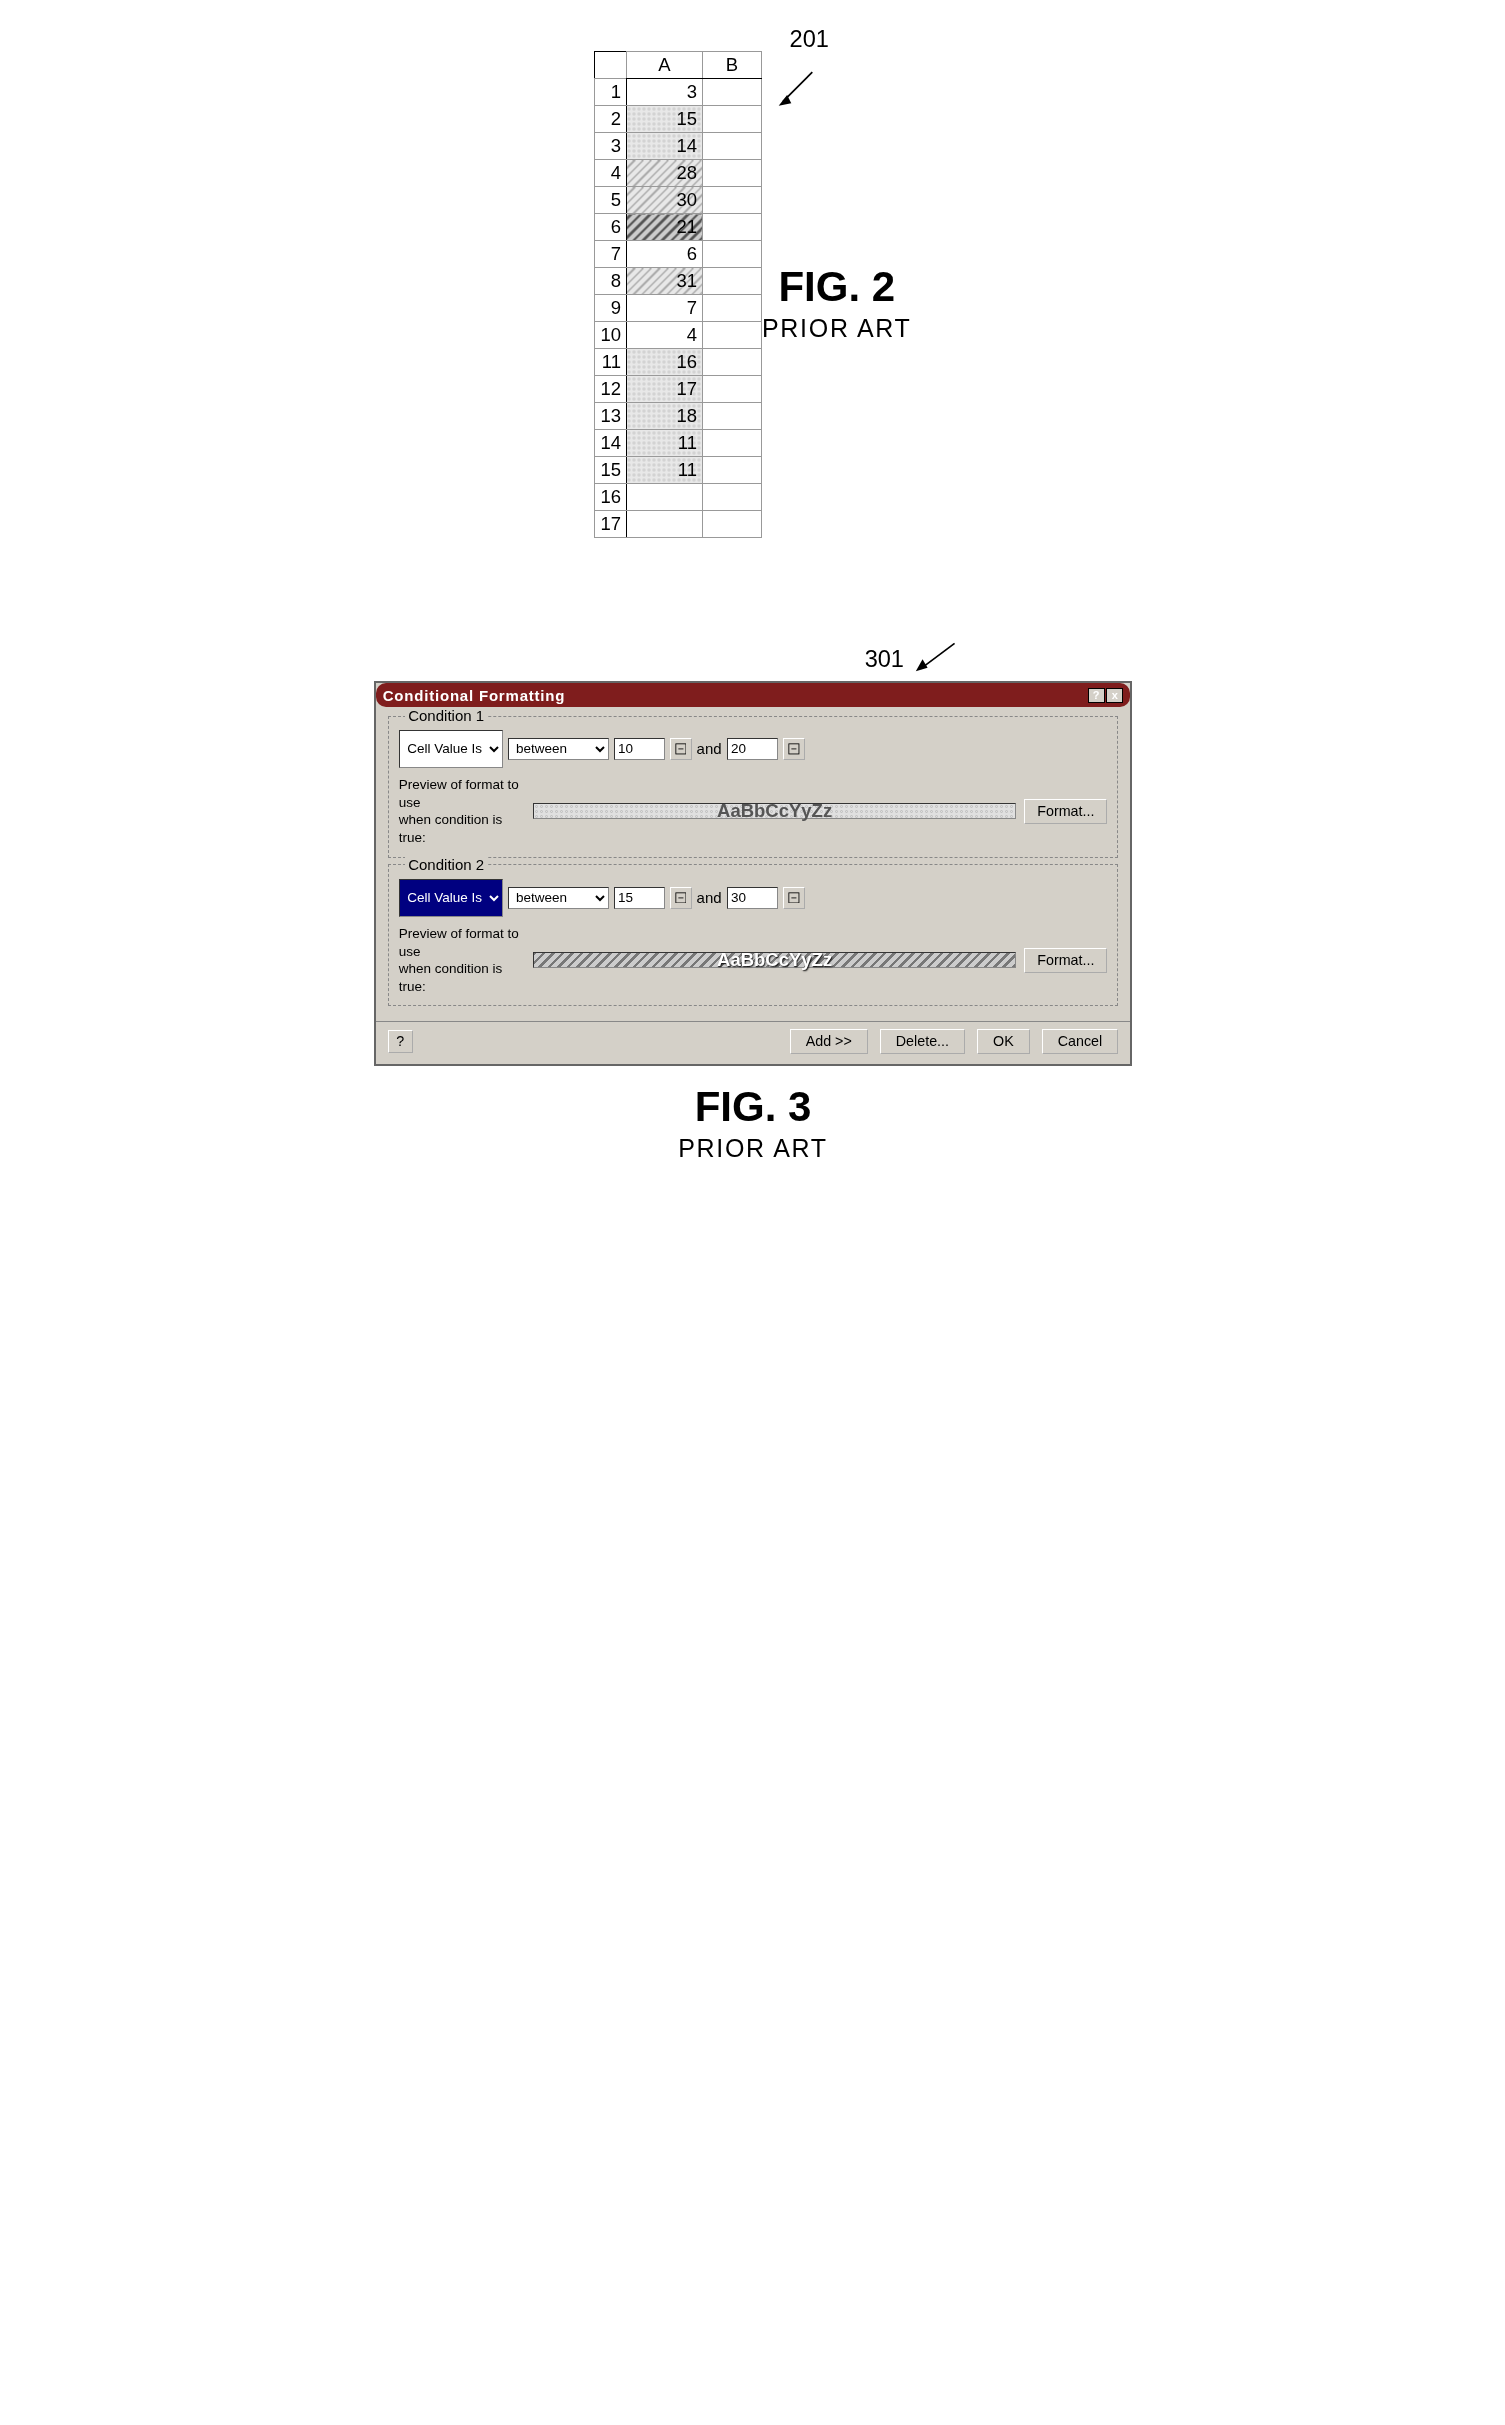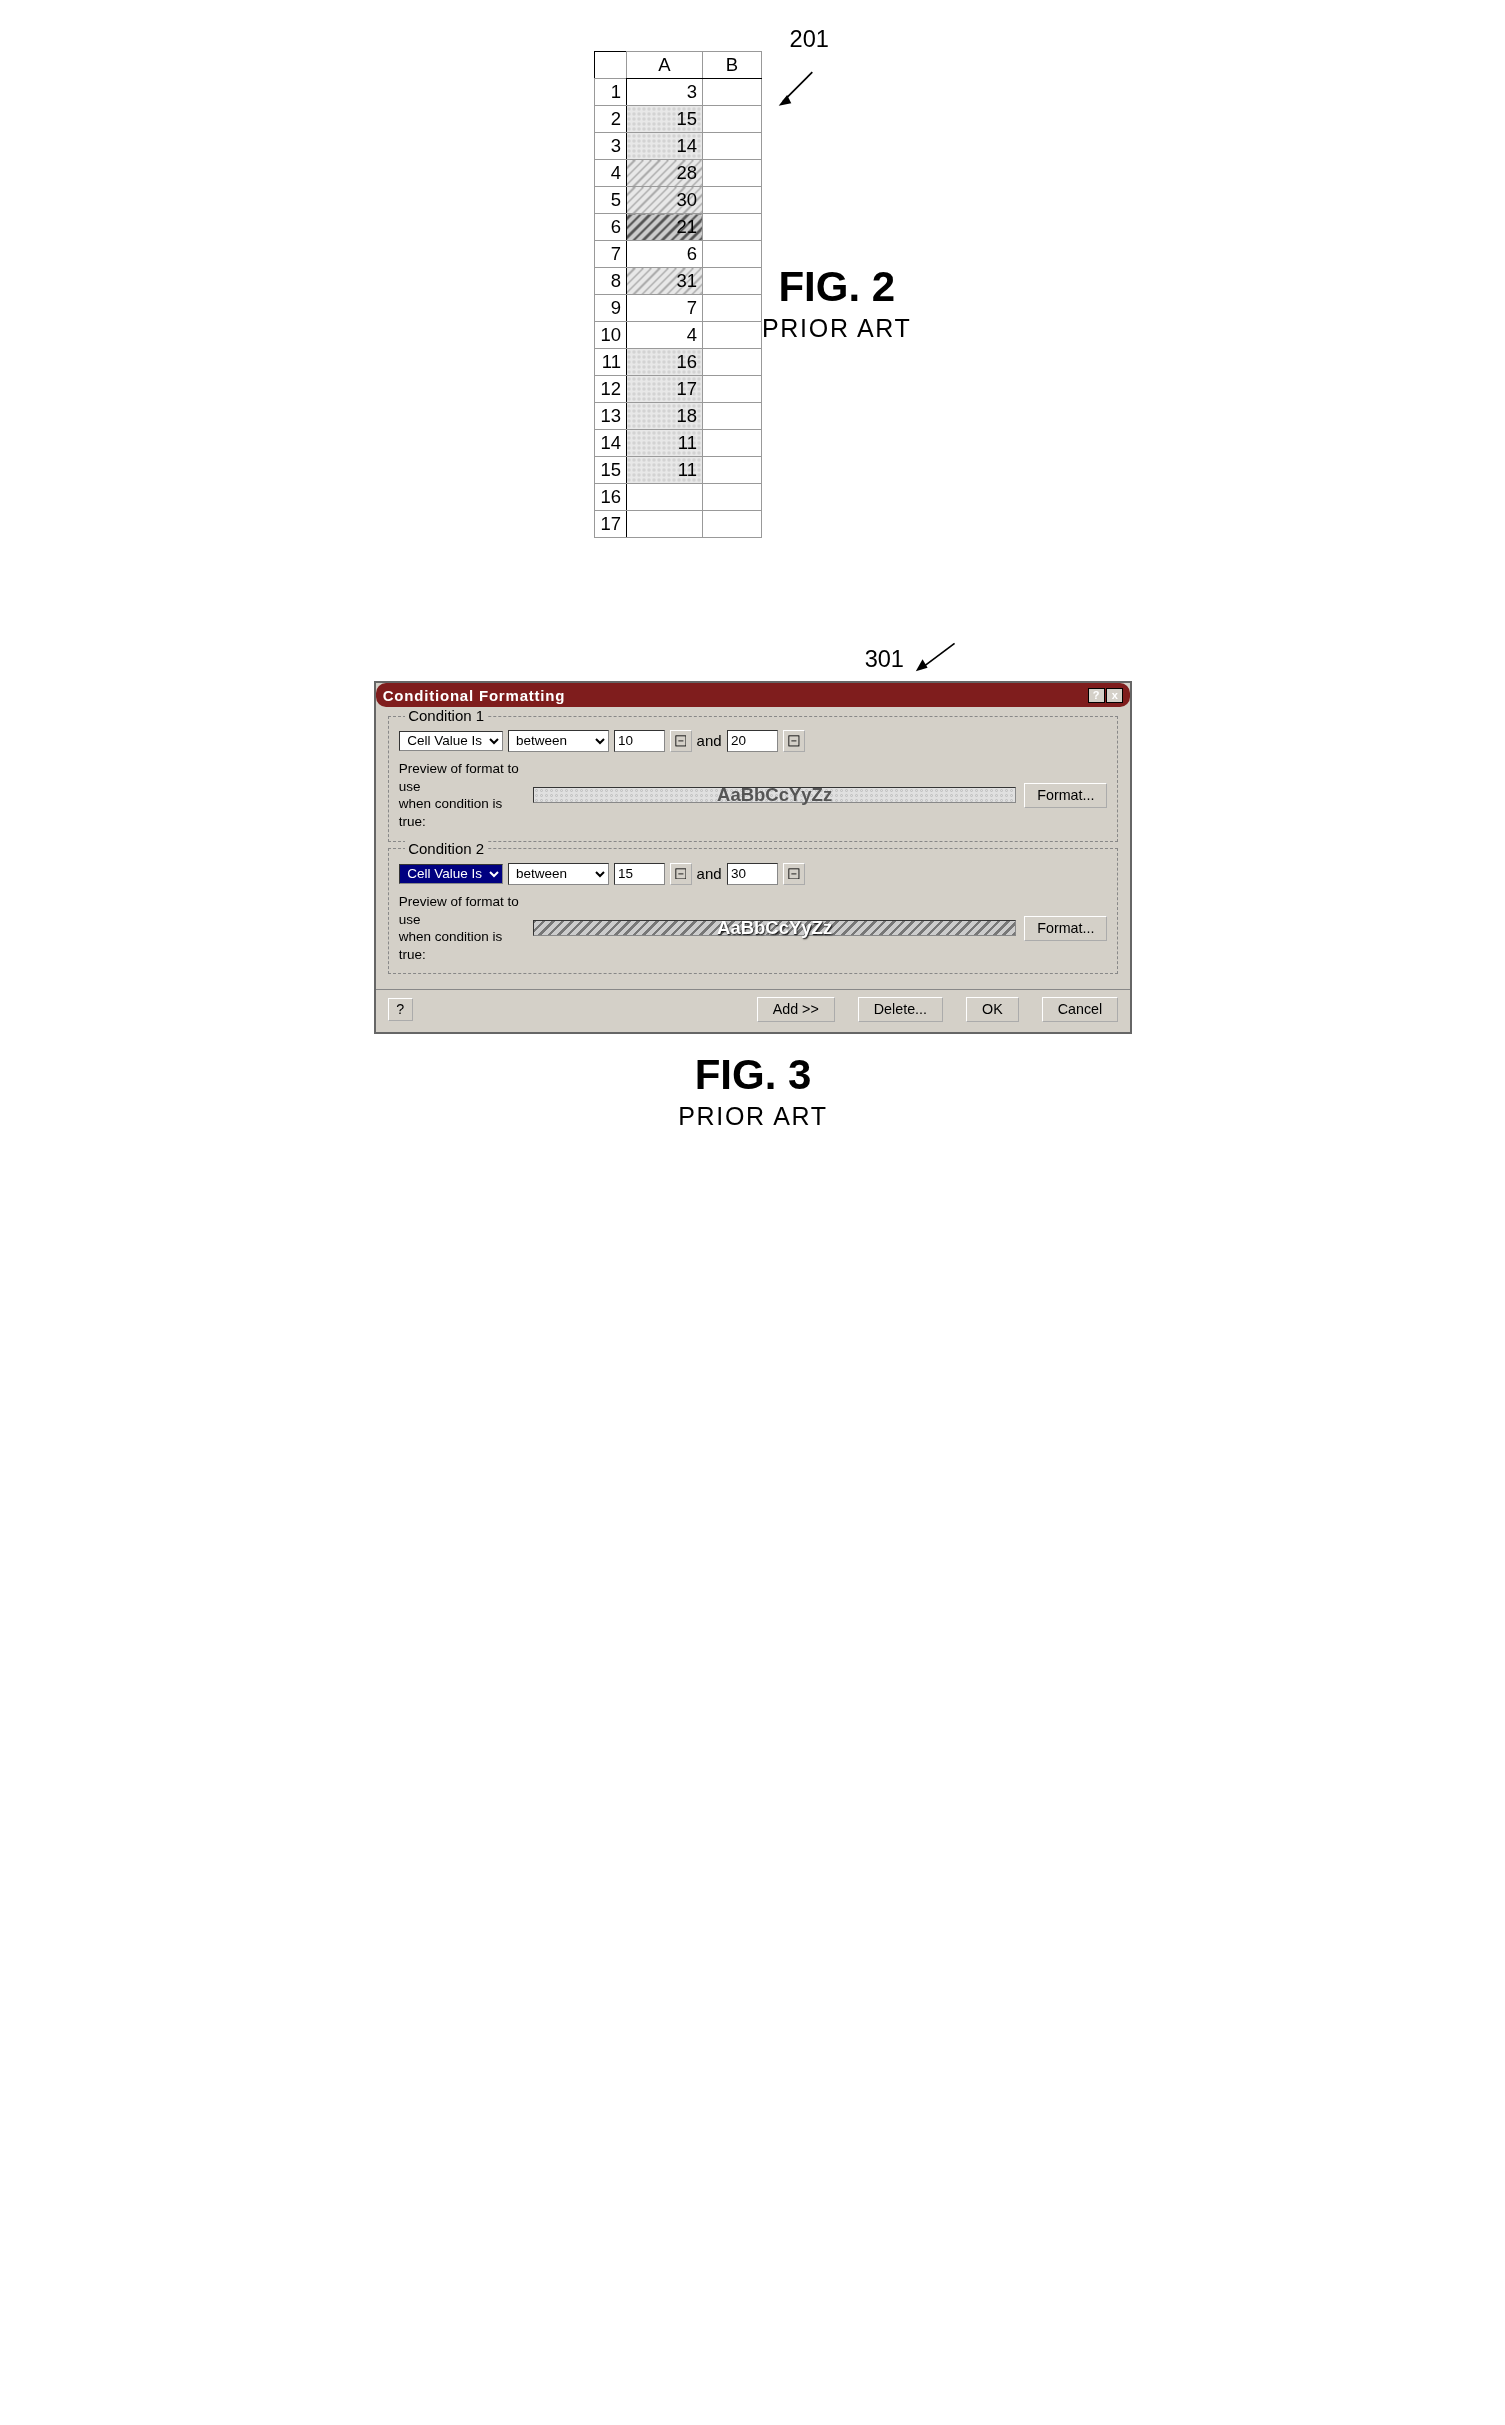--- a/index.html
+++ b/index.html
@@ -205,21 +205,21 @@
     }
 
     .condition-row {
       display: flex;
       align-items: center;
       gap: 5px;
       margin-top: 6.7px;
     }
 
     .cond-select {
-      height: 20px;
+      height: 38px;
       font-size: 13.5px;
       background: #fff;
       border: 1.7px inset #888;
       padding: 0 3.4px;
     }
 
     .cond-input {
       width: 51px;
       height: 22px;
       font-size: 13.5px;
@@ -313,21 +313,21 @@
       font-size: 14.3px;
       text-align: center;
       cursor: pointer;
       display: flex;
       align-items: center;
       justify-content: center;
     }
 
     .footer-right {
       display: flex;
-      gap: 23px;
+      gap: 12px;
       align-items: center;
     }
 
     .footer-btn {
       height: 25px;
       padding: 0 15px;
       background: #d4d0c8;
       border: 1.7px outset #fff;
       font-size: 14.3px;
       cursor: pointer;

